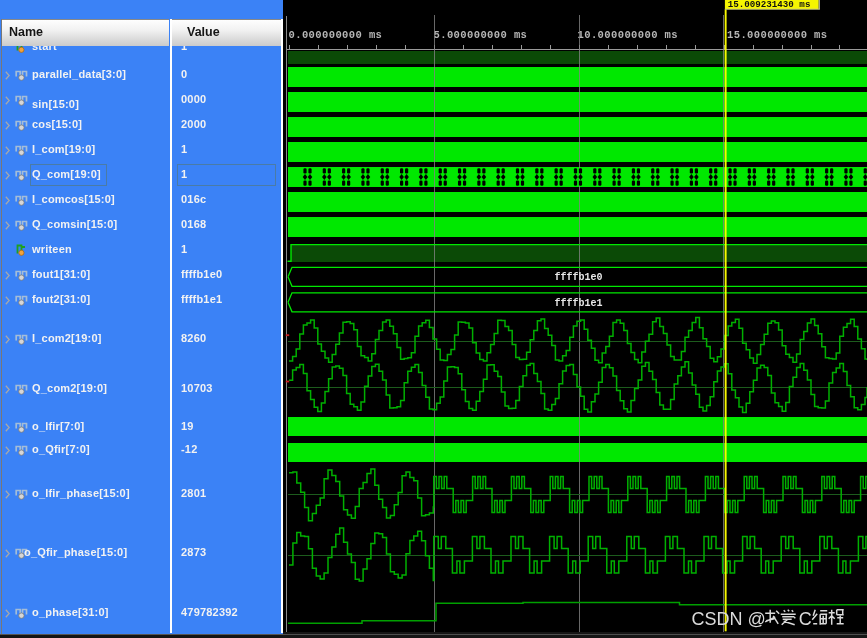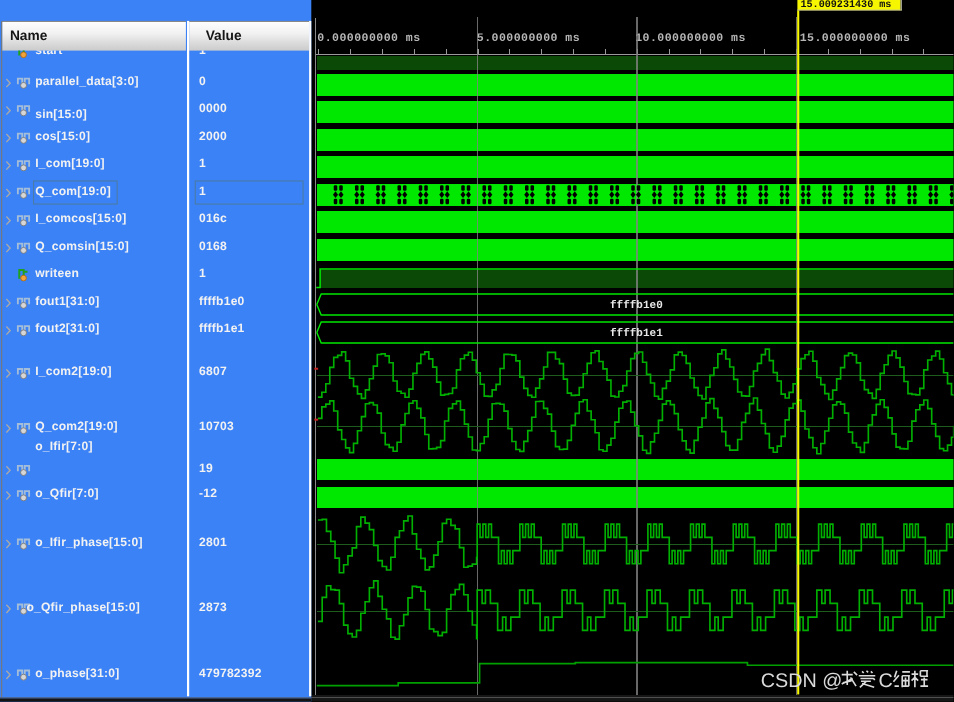--- a/index.html
+++ b/index.html
@@ -371,38 +371,38 @@
 <div style="position:absolute;left:32px;top:247.0px;font:bold 11px 'Liberation Sans',sans-serif;color:#f2f2f2;letter-spacing:0.2px">fout2[31:0]</div>
 <div style="position:absolute;left:181px;top:247.0px;font:bold 11px 'Liberation Sans',sans-serif;color:#f2f2f2;letter-spacing:0.2px">ffffb1e1</div>
 <svg style="position:absolute;left:5px;top:288.5px" width="5" height="9" viewBox="0 0 5 9">
           <polyline points="0.8,0.8 4.2,4.5 0.8,8.2" fill="none" stroke="#a8a8a8" stroke-width="1.3"></polyline>
         </svg>
 <svg style="position:absolute;left:15px;top:287.0px" width="13" height="12" viewBox="0 0 13 12">
           <path d="M1.2,7.5 V2.5 H5.2 V6.5 M7.5,6.5 V2.5 H11.5 V7.5" fill="none" stroke="#a4bdd8" stroke-width="1.7"></path>
           <circle cx="6.4" cy="8.6" r="2.7" fill="#d6d6d6" stroke="#7a7a7a" stroke-width="0.8"></circle>
         </svg>
 <div style="position:absolute;left:32px;top:286.0px;font:bold 11px 'Liberation Sans',sans-serif;color:#f2f2f2;letter-spacing:0.2px">I_com2[19:0]</div>
-<div style="position:absolute;left:181px;top:286.0px;font:bold 11px 'Liberation Sans',sans-serif;color:#f2f2f2;letter-spacing:0.2px">6807</div>
+<div style="position:absolute;left:181px;top:286.0px;font:bold 11px 'Liberation Sans',sans-serif;color:#f2f2f2;letter-spacing:0.2px">8260</div>
 <svg style="position:absolute;left:5px;top:338.5px" width="5" height="9" viewBox="0 0 5 9">
           <polyline points="0.8,0.8 4.2,4.5 0.8,8.2" fill="none" stroke="#a8a8a8" stroke-width="1.3"></polyline>
         </svg>
 <svg style="position:absolute;left:15px;top:337.0px" width="13" height="12" viewBox="0 0 13 12">
           <path d="M1.2,7.5 V2.5 H5.2 V6.5 M7.5,6.5 V2.5 H11.5 V7.5" fill="none" stroke="#a4bdd8" stroke-width="1.7"></path>
           <circle cx="6.4" cy="8.6" r="2.7" fill="#d6d6d6" stroke="#7a7a7a" stroke-width="0.8"></circle>
         </svg>
 <div style="position:absolute;left:32px;top:336.0px;font:bold 11px 'Liberation Sans',sans-serif;color:#f2f2f2;letter-spacing:0.2px">Q_com2[19:0]</div>
 <div style="position:absolute;left:181px;top:336.0px;font:bold 11px 'Liberation Sans',sans-serif;color:#f2f2f2;letter-spacing:0.2px">10703</div>
 <svg style="position:absolute;left:5px;top:376.5px" width="5" height="9" viewBox="0 0 5 9">
           <polyline points="0.8,0.8 4.2,4.5 0.8,8.2" fill="none" stroke="#a8a8a8" stroke-width="1.3"></polyline>
         </svg>
 <svg style="position:absolute;left:15px;top:375.0px" width="13" height="12" viewBox="0 0 13 12">
           <path d="M1.2,7.5 V2.5 H5.2 V6.5 M7.5,6.5 V2.5 H11.5 V7.5" fill="none" stroke="#a4bdd8" stroke-width="1.7"></path>
           <circle cx="6.4" cy="8.6" r="2.7" fill="#d6d6d6" stroke="#7a7a7a" stroke-width="0.8"></circle>
         </svg>
-<div style="position:absolute;left:32px;top:354px;font:bold 11px 'Liberation Sans',sans-serif;color:#f2f2f2;letter-spacing:0.2px">o_Ifir[7:0]</div>
+<div style="position:absolute;left:32px;top:374.0px;font:bold 11px 'Liberation Sans',sans-serif;color:#f2f2f2;letter-spacing:0.2px">o_Ifir[7:0]</div>
 <div style="position:absolute;left:181px;top:374.0px;font:bold 11px 'Liberation Sans',sans-serif;color:#f2f2f2;letter-spacing:0.2px">19</div>
 <svg style="position:absolute;left:5px;top:399.5px" width="5" height="9" viewBox="0 0 5 9">
           <polyline points="0.8,0.8 4.2,4.5 0.8,8.2" fill="none" stroke="#a8a8a8" stroke-width="1.3"></polyline>
         </svg>
 <svg style="position:absolute;left:15px;top:398.0px" width="13" height="12" viewBox="0 0 13 12">
           <path d="M1.2,7.5 V2.5 H5.2 V6.5 M7.5,6.5 V2.5 H11.5 V7.5" fill="none" stroke="#a4bdd8" stroke-width="1.7"></path>
           <circle cx="6.4" cy="8.6" r="2.7" fill="#d6d6d6" stroke="#7a7a7a" stroke-width="0.8"></circle>
         </svg>
 <div style="position:absolute;left:32px;top:397.0px;font:bold 11px 'Liberation Sans',sans-serif;color:#f2f2f2;letter-spacing:0.2px">o_Qfir[7:0]</div>
 <div style="position:absolute;left:181px;top:397.0px;font:bold 11px 'Liberation Sans',sans-serif;color:#f2f2f2;letter-spacing:0.2px">-12</div>

